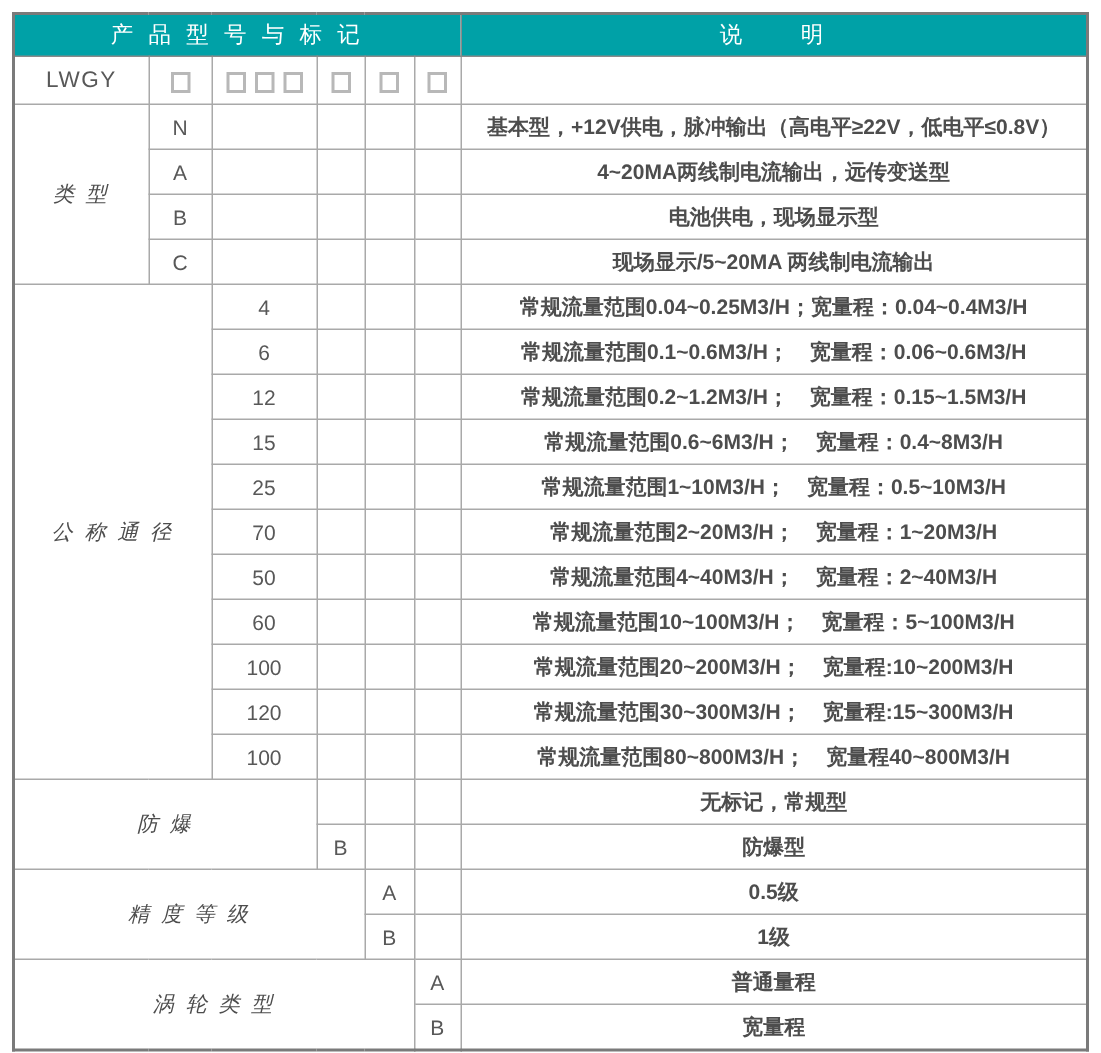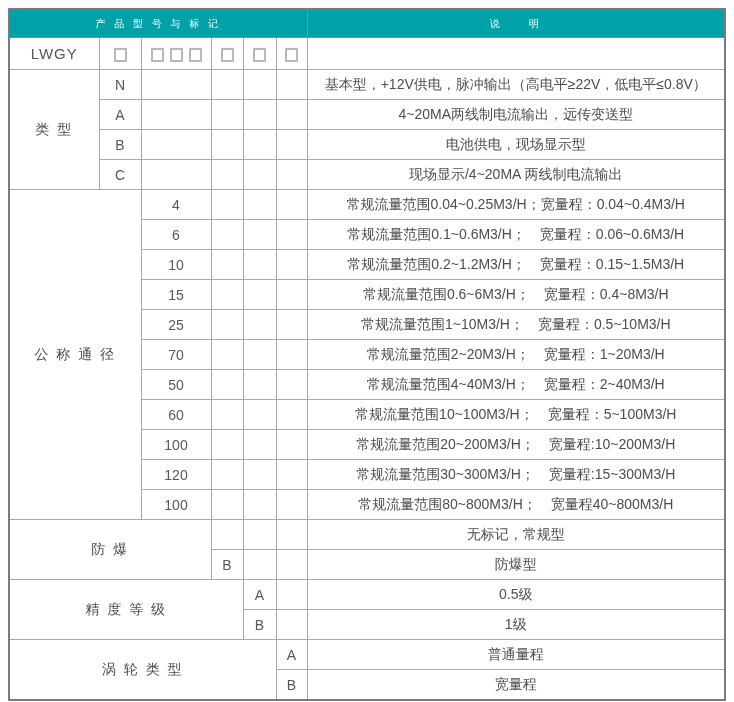--- a/index.html
+++ b/index.html
@@ -4,27 +4,27 @@
 <style>
   html,body{margin:0;padding:0;background:#ffffff;width:734px;height:702px;overflow:hidden;}
   .wrap{padding:8px;box-sizing:border-box;}
   table.spec{
     border-collapse:collapse;width:718px;table-layout:fixed;
     font-family:"Liberation Sans","DejaVu Sans",sans-serif;
     color:#4d4d4d;border:2px solid #7a7a7a;background:#ffffff;
   }
   td{border:1px solid #a9a9a9;text-align:center;vertical-align:middle;
      font-size:14px;height:29px;padding:0 2px;overflow:hidden;white-space:nowrap;}
-  td.th{background:#00a1a7;color:#ffffff;font-size:10px;font-weight:normal;
+  td.th{background:#00a1a7;color:#ffffff;font-size:15px;font-weight:normal;
         letter-spacing:3px;height:27px;border:1px solid #8a8a8a;}
   tr.r-model td{height:31px;margin-left:28px;}
   .c-model{font-size:15px;letter-spacing:1px;color:#585858;}
-  .c-label{font-size:14px;letter-spacing:2px;}
+  .c-label{font-size:14px;letter-spacing:2px;font-style:italic;}
   .c-code{font-size:14px;color:#585858;}
-  .c-desc{font-size:14px;}
+  .c-desc{font-size:14px;font-weight:bold;}
   .box{display:inline-block;width:13px;height:14px;box-sizing:border-box;
        border:2px solid #b8b8b8;background:#ffffff;margin:0 3px;vertical-align:middle;}
 </style>
 </head>
 <body>
 
 <div class="wrap">
   <table class="spec">
     <colgroup>
       <col style="width:90px">
@@ -73,39 +73,39 @@
           <td class="c-empty"></td>
           <td class="c-empty"></td>
           <td class="c-desc">电池供电，现场显示型</td>
         </tr>
         <tr>
           <td class="c-code">C</td>
           <td class="c-empty"></td>
           <td class="c-empty"></td>
           <td class="c-empty"></td>
           <td class="c-empty"></td>
-          <td class="c-desc">现场显示/4~20MA 两线制电流输出</td>
+          <td class="c-desc">现场显示/5~20MA 两线制电流输出</td>
         </tr>
         <tr>
           <td class="c-label" rowspan="11" colspan="2">公 称 通 径</td>
           <td class="c-code">4</td>
           <td class="c-empty"></td>
           <td class="c-empty"></td>
           <td class="c-empty"></td>
           <td class="c-desc">常规流量范围0.04~0.25M3/H；宽量程：0.04~0.4M3/H</td>
         </tr>
         <tr>
           <td class="c-code">6</td>
           <td class="c-empty"></td>
           <td class="c-empty"></td>
           <td class="c-empty"></td>
           <td class="c-desc">常规流量范围0.1~0.6M3/H；　宽量程：0.06~0.6M3/H</td>
         </tr>
         <tr>
-          <td class="c-code">10</td>
+          <td class="c-code">12</td>
           <td class="c-empty"></td>
           <td class="c-empty"></td>
           <td class="c-empty"></td>
           <td class="c-desc">常规流量范围0.2~1.2M3/H；　宽量程：0.15~1.5M3/H</td>
         </tr>
         <tr>
           <td class="c-code">15</td>
           <td class="c-empty"></td>
           <td class="c-empty"></td>
           <td class="c-empty"></td>

